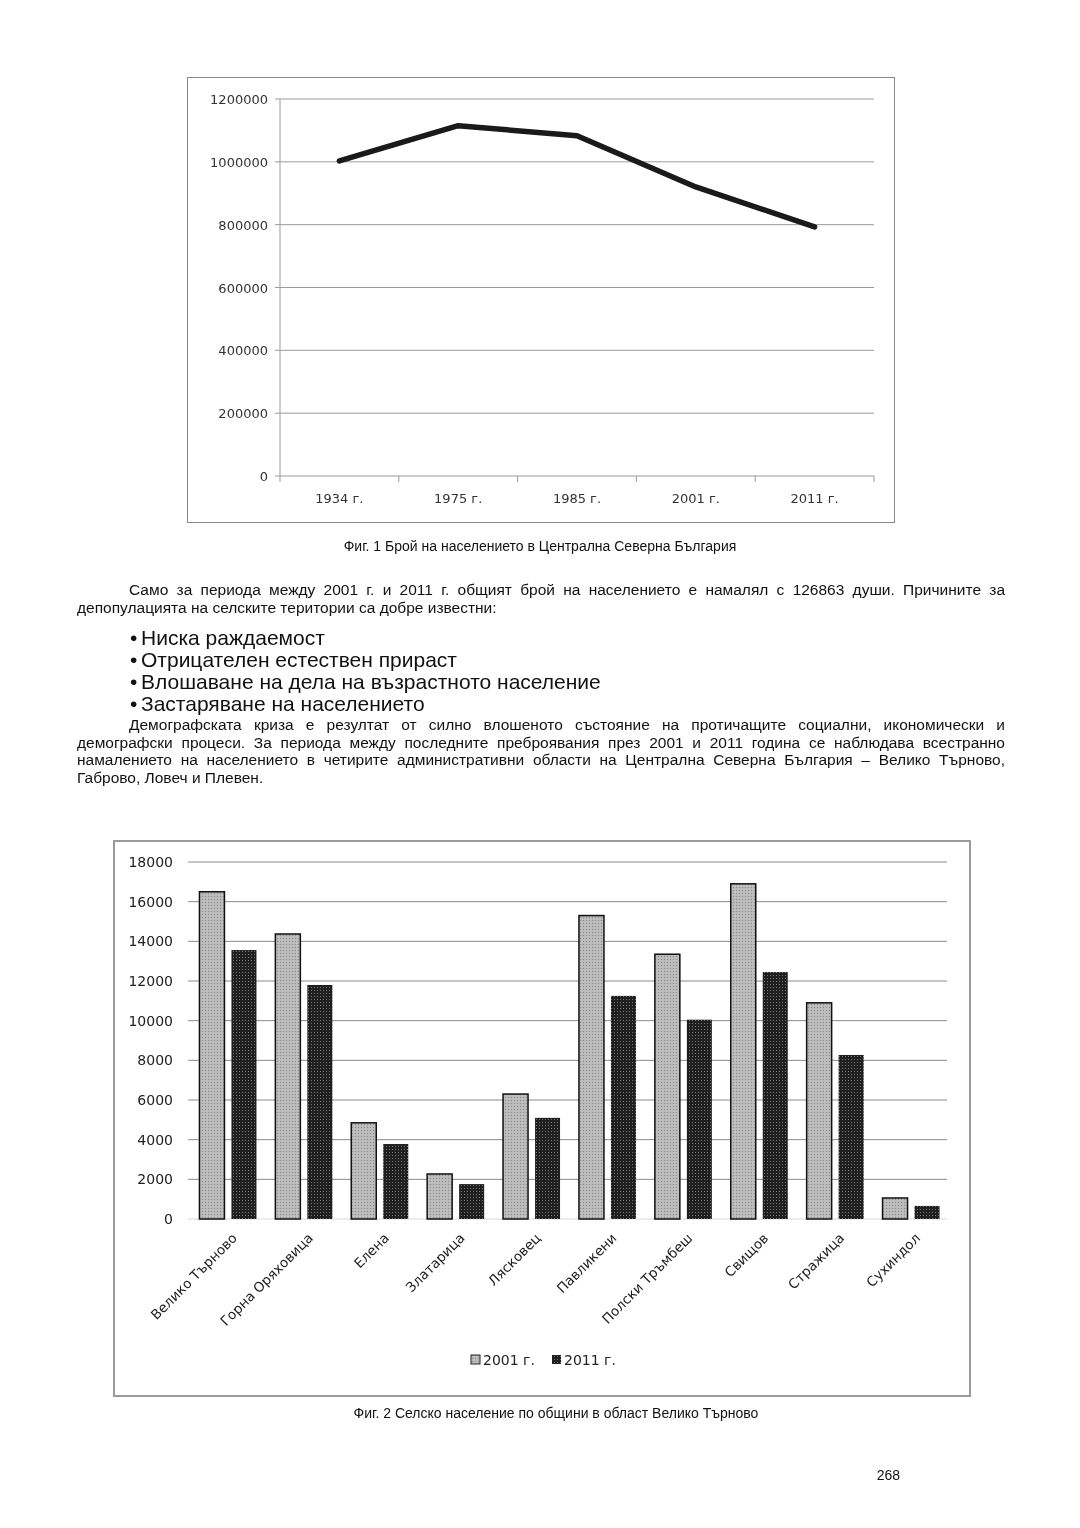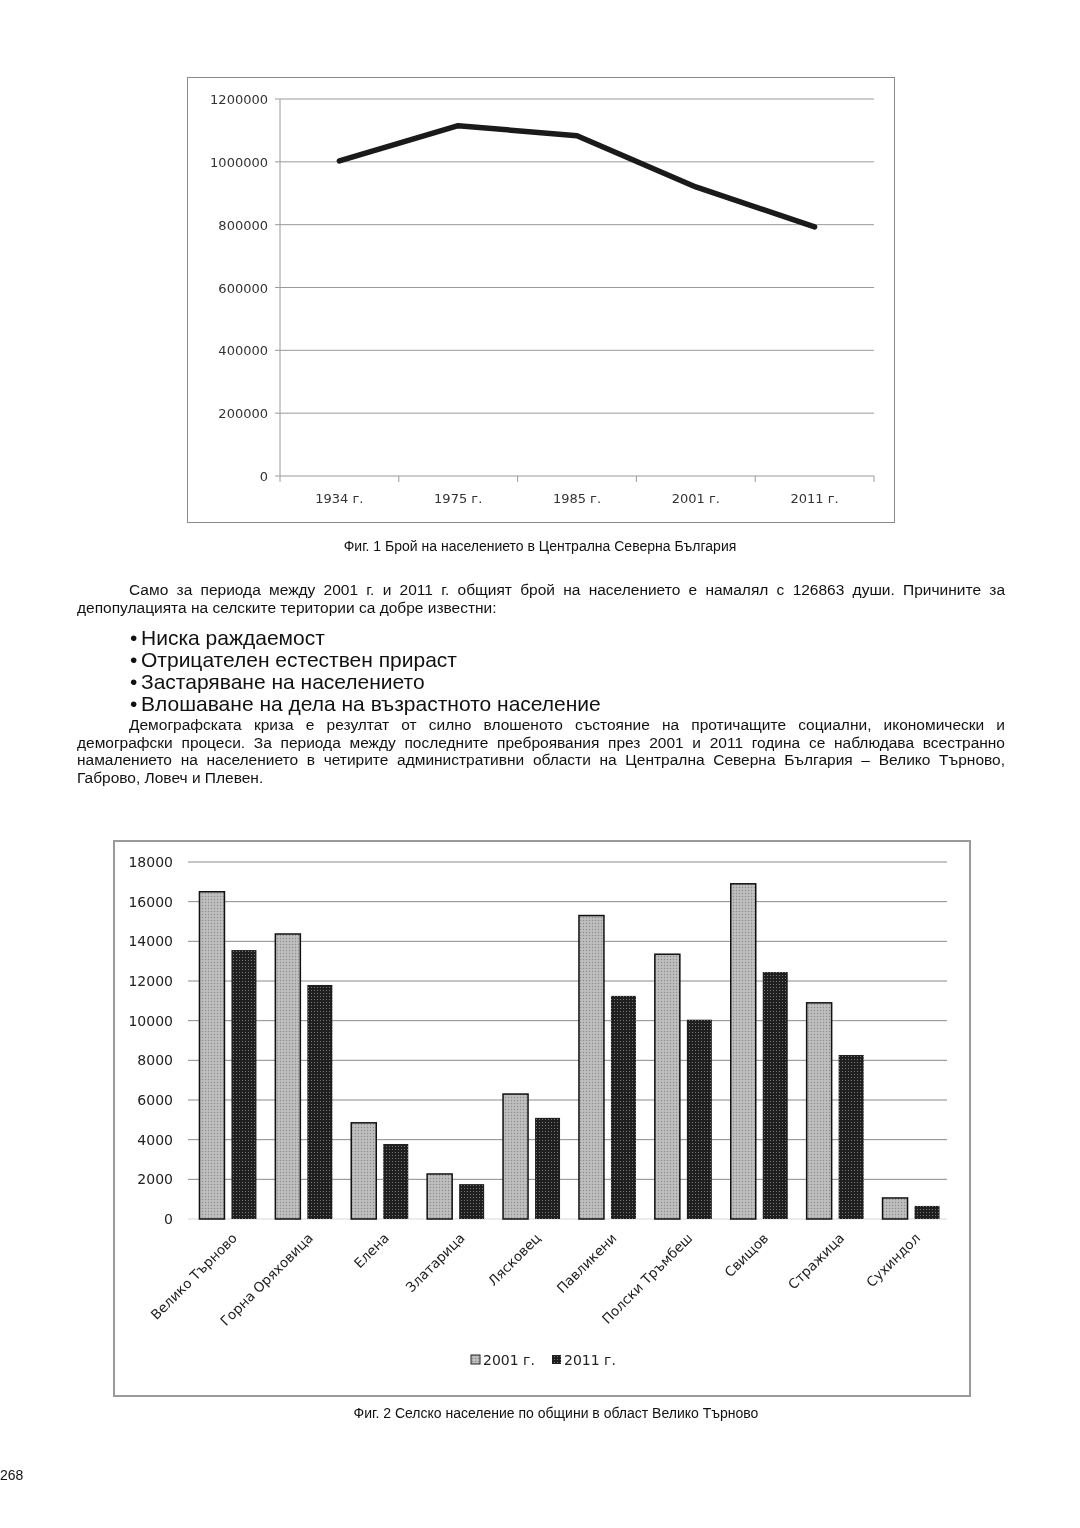--- a/index.html
+++ b/index.html
@@ -10,21 +10,21 @@
   svg text { font-family: "DejaVu Sans", sans-serif; }
   .caption { position: absolute; left: 0; width: 1080px; text-align: center; font-size: 14px; }
   #cap1 { top: 538px; }
   #cap2 { top: 1405px; margin-left: 16px; }
   .para { position: absolute; left: 77px; width: 928px; font-size: 15.5px; line-height: 17.5px; text-align: justify; }
   .para .indent { display: inline-block; width: 52px; }
   #p1 { top: 581px; }
   .bullets { position: absolute; left: 130px; top: 627px; font-size: 21px; line-height: 22px; margin: 0; padding: 0; list-style: none; }
   .bullets li::before { content: "\2022"; display: inline-block; width: 11px; }
   #p2 { top: 716px; line-height: 17.5px; }
-  #page-num { position: absolute; top: 1467px; left: 0; width: 900px; text-align: left; font-size: 14px; }
+  #page-num { position: absolute; top: 1467px; left: 0; width: 900px; text-align: right; font-size: 14px; }
 </style>
 </head>
 <body>
 
 <div id="fig1" class="chart-frame">
   <svg id="svg1" width="706" height="444">
       <line x1="92" x2="686" y1="398" y2="398" stroke="#9a9a9a" stroke-width="1"></line>
       <line x1="87" x2="92" y1="398" y2="398" stroke="#9a9a9a" stroke-width="1"></line>
       <text x="80" y="403" text-anchor="end" font-size="13" fill="#333">0</text>
       <line x1="92" x2="686" y1="335.1666666666667" y2="335.1666666666667" stroke="#9a9a9a" stroke-width="1"></line>
@@ -65,22 +65,22 @@
       <circle cx="626.6" cy="148.8658333333333" r="0.1" fill="#1a1a1a"></circle>
     </svg>
 </div>
 <div id="cap1" class="caption">Фиг. 1 Брой на населението в Централна Северна България</div>
 
 <div id="p1" class="para"><span class="indent"></span><span>Само за периода между 2001 г. и 2011 г. общият брой на населението е намалял с 126863 души. Причините за депопулацията на селските територии са добре известни:</span></div>
 
 <ul class="bullets">
   <li>Ниска раждаемост</li>
   <li>Отрицателен естествен прираст</li>
+  <li>Влошаване на дела на възрастното население</li>
   <li>Застаряване на населението</li>
-  <li>Влошаване на дела на възрастното население</li>
 </ul>
 
 <div id="p2" class="para"><span class="indent"></span><span>Демографската криза е резултат от силно влошеното състояние на протичащите социални, икономически и демографски процеси. За периода между последните преброявания през 2001 и 2011 година се наблюдава всестранно намалението на населението в четирите административни области на Централна Северна България – Велико Търново, Габрово, Ловеч и Плевен.</span></div>
 
 <div id="fig2" class="chart-frame">
   <svg id="svg2" width="854" height="553">
     <defs>
       <pattern id="dotLight" width="3" height="3" patternUnits="userSpaceOnUse">
         <rect width="3" height="3" fill="#b8b8b8"></rect>
         <rect x="0" y="0" width="1" height="1" fill="#8c8c8c"></rect>

